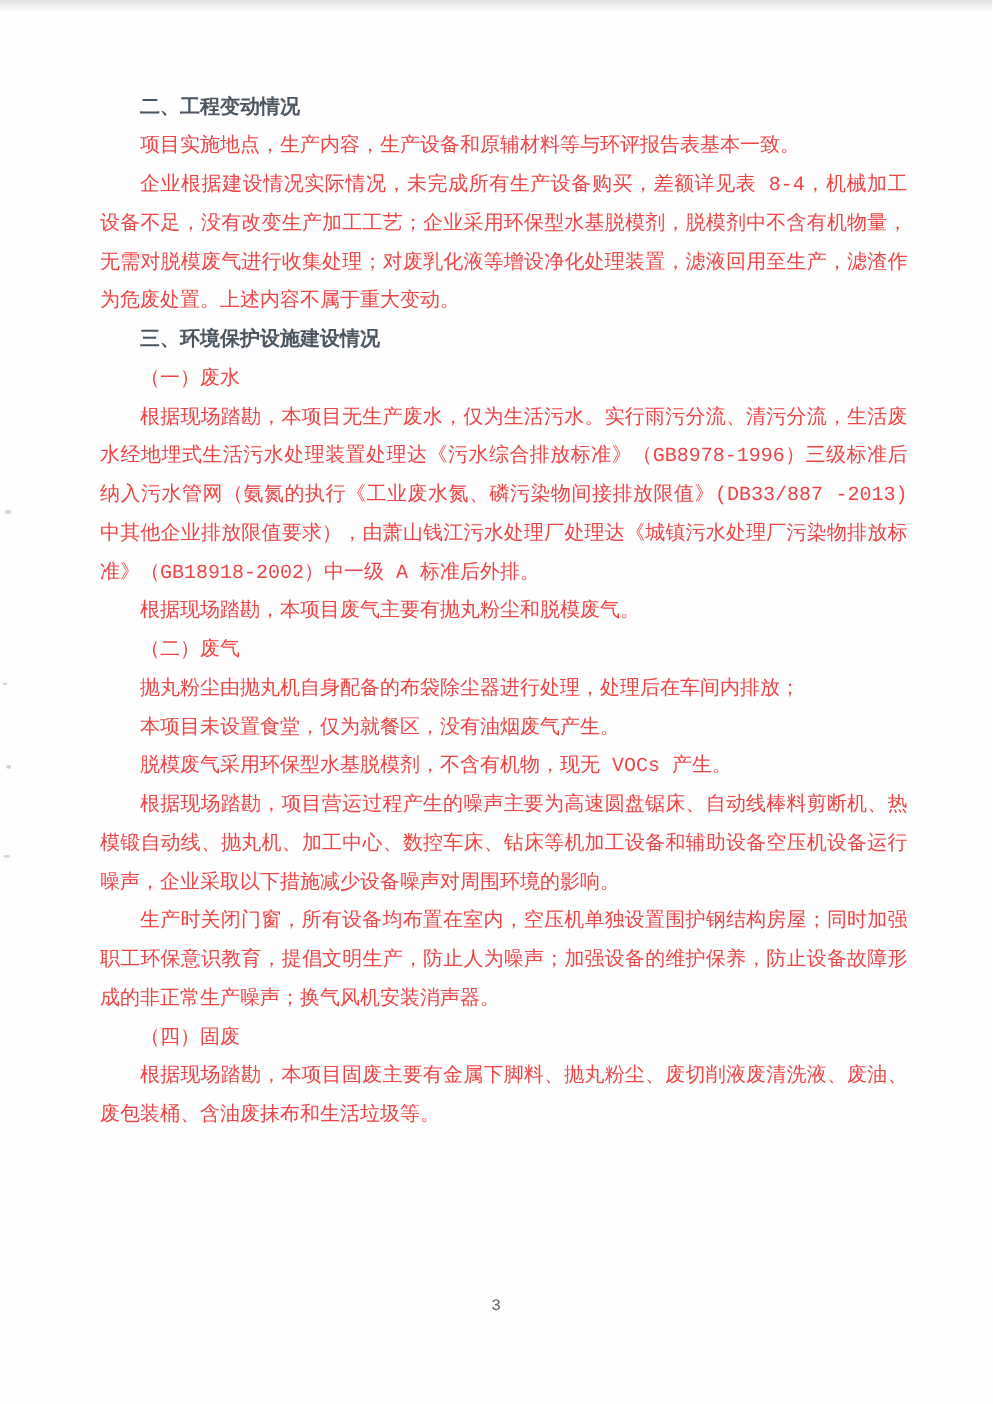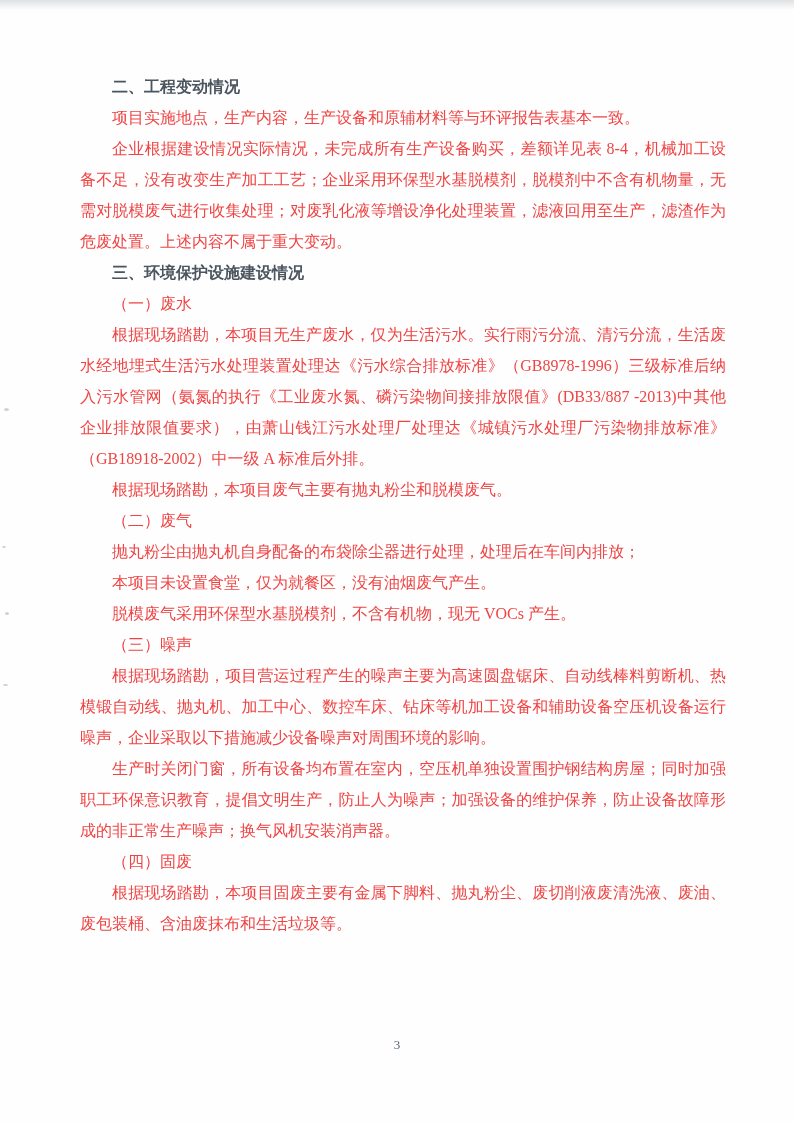--- a/index.html
+++ b/index.html
@@ -6,21 +6,21 @@
     margin: 0;
     padding: 0;
     background: #ffffff;
   }
   .page {
     position: relative;
     width: 794px;
     height: 1123px;
     background: #fefefe;
     overflow: hidden;
-    font-family: Liberation Serif, serif;
+    font-family: Liberation Mono, monospace;
   }
   
   .page::before {
     content: "";
     position: absolute;
     left: 0; top: 0; right: 0;
     height: 10px;
     background: linear-gradient(to bottom, rgba(150,156,162,0.30), rgba(150,156,162,0));
     pointer-events: none;
   }
@@ -77,21 +77,20 @@
     <p class="para">项目实施地点，生产内容，生产设备和原辅材料等与环评报告表基本一致。</p>
     <p class="para">企业根据建设情况实际情况，未完成所有生产设备购买，差额详见表 8-4，机械加工设备不足，没有改变生产加工工艺；企业采用环保型水基脱模剂，脱模剂中不含有机物量，无需对脱模废气进行收集处理；对废乳化液等增设净化处理装置，滤液回用至生产，滤渣作为危废处置。上述内容不属于重大变动。</p>
     <p class="para bold">三、环境保护设施建设情况</p>
     <p class="para">（一）废水</p>
     <p class="para">根据现场踏勘，本项目无生产废水，仅为生活污水。实行雨污分流、清污分流，生活废水经地埋式生活污水处理装置处理达《污水综合排放标准》（GB8978-1996）三级标准后纳入污水管网（氨氮的执行《工业废水氮、磷污染物间接排放限值》(DB33/887 -2013)中其他企业排放限值要求），由萧山钱江污水处理厂处理达《城镇污水处理厂污染物排放标准》（GB18918-2002）中一级 A 标准后外排。</p>
     <p class="para">根据现场踏勘，本项目废气主要有抛丸粉尘和脱模废气。</p>
     <p class="para">（二）废气</p>
     <p class="para">抛丸粉尘由抛丸机自身配备的布袋除尘器进行处理，处理后在车间内排放；</p>
     <p class="para">本项目未设置食堂，仅为就餐区，没有油烟废气产生。</p>
     <p class="para">脱模废气采用环保型水基脱模剂，不含有机物，现无 VOCs 产生。</p>
-    <p class="para">（三）噪声</p>
     <p class="para">根据现场踏勘，项目营运过程产生的噪声主要为高速圆盘锯床、自动线棒料剪断机、热模锻自动线、抛丸机、加工中心、数控车床、钻床等机加工设备和辅助设备空压机设备运行噪声，企业采取以下措施减少设备噪声对周围环境的影响。</p>
     <p class="para">生产时关闭门窗，所有设备均布置在室内，空压机单独设置围护钢结构房屋；同时加强职工环保意识教育，提倡文明生产，防止人为噪声；加强设备的维护保养，防止设备故障形成的非正常生产噪声；换气风机安装消声器。</p>
     <p class="para">（四）固废</p>
     <p class="para">根据现场踏勘，本项目固废主要有金属下脚料、抛丸粉尘、废切削液废清洗液、废油、废包装桶、含油废抹布和生活垃圾等。</p>
   </div>
 
   <div class="page-number">3</div>
 
 </div>
 

